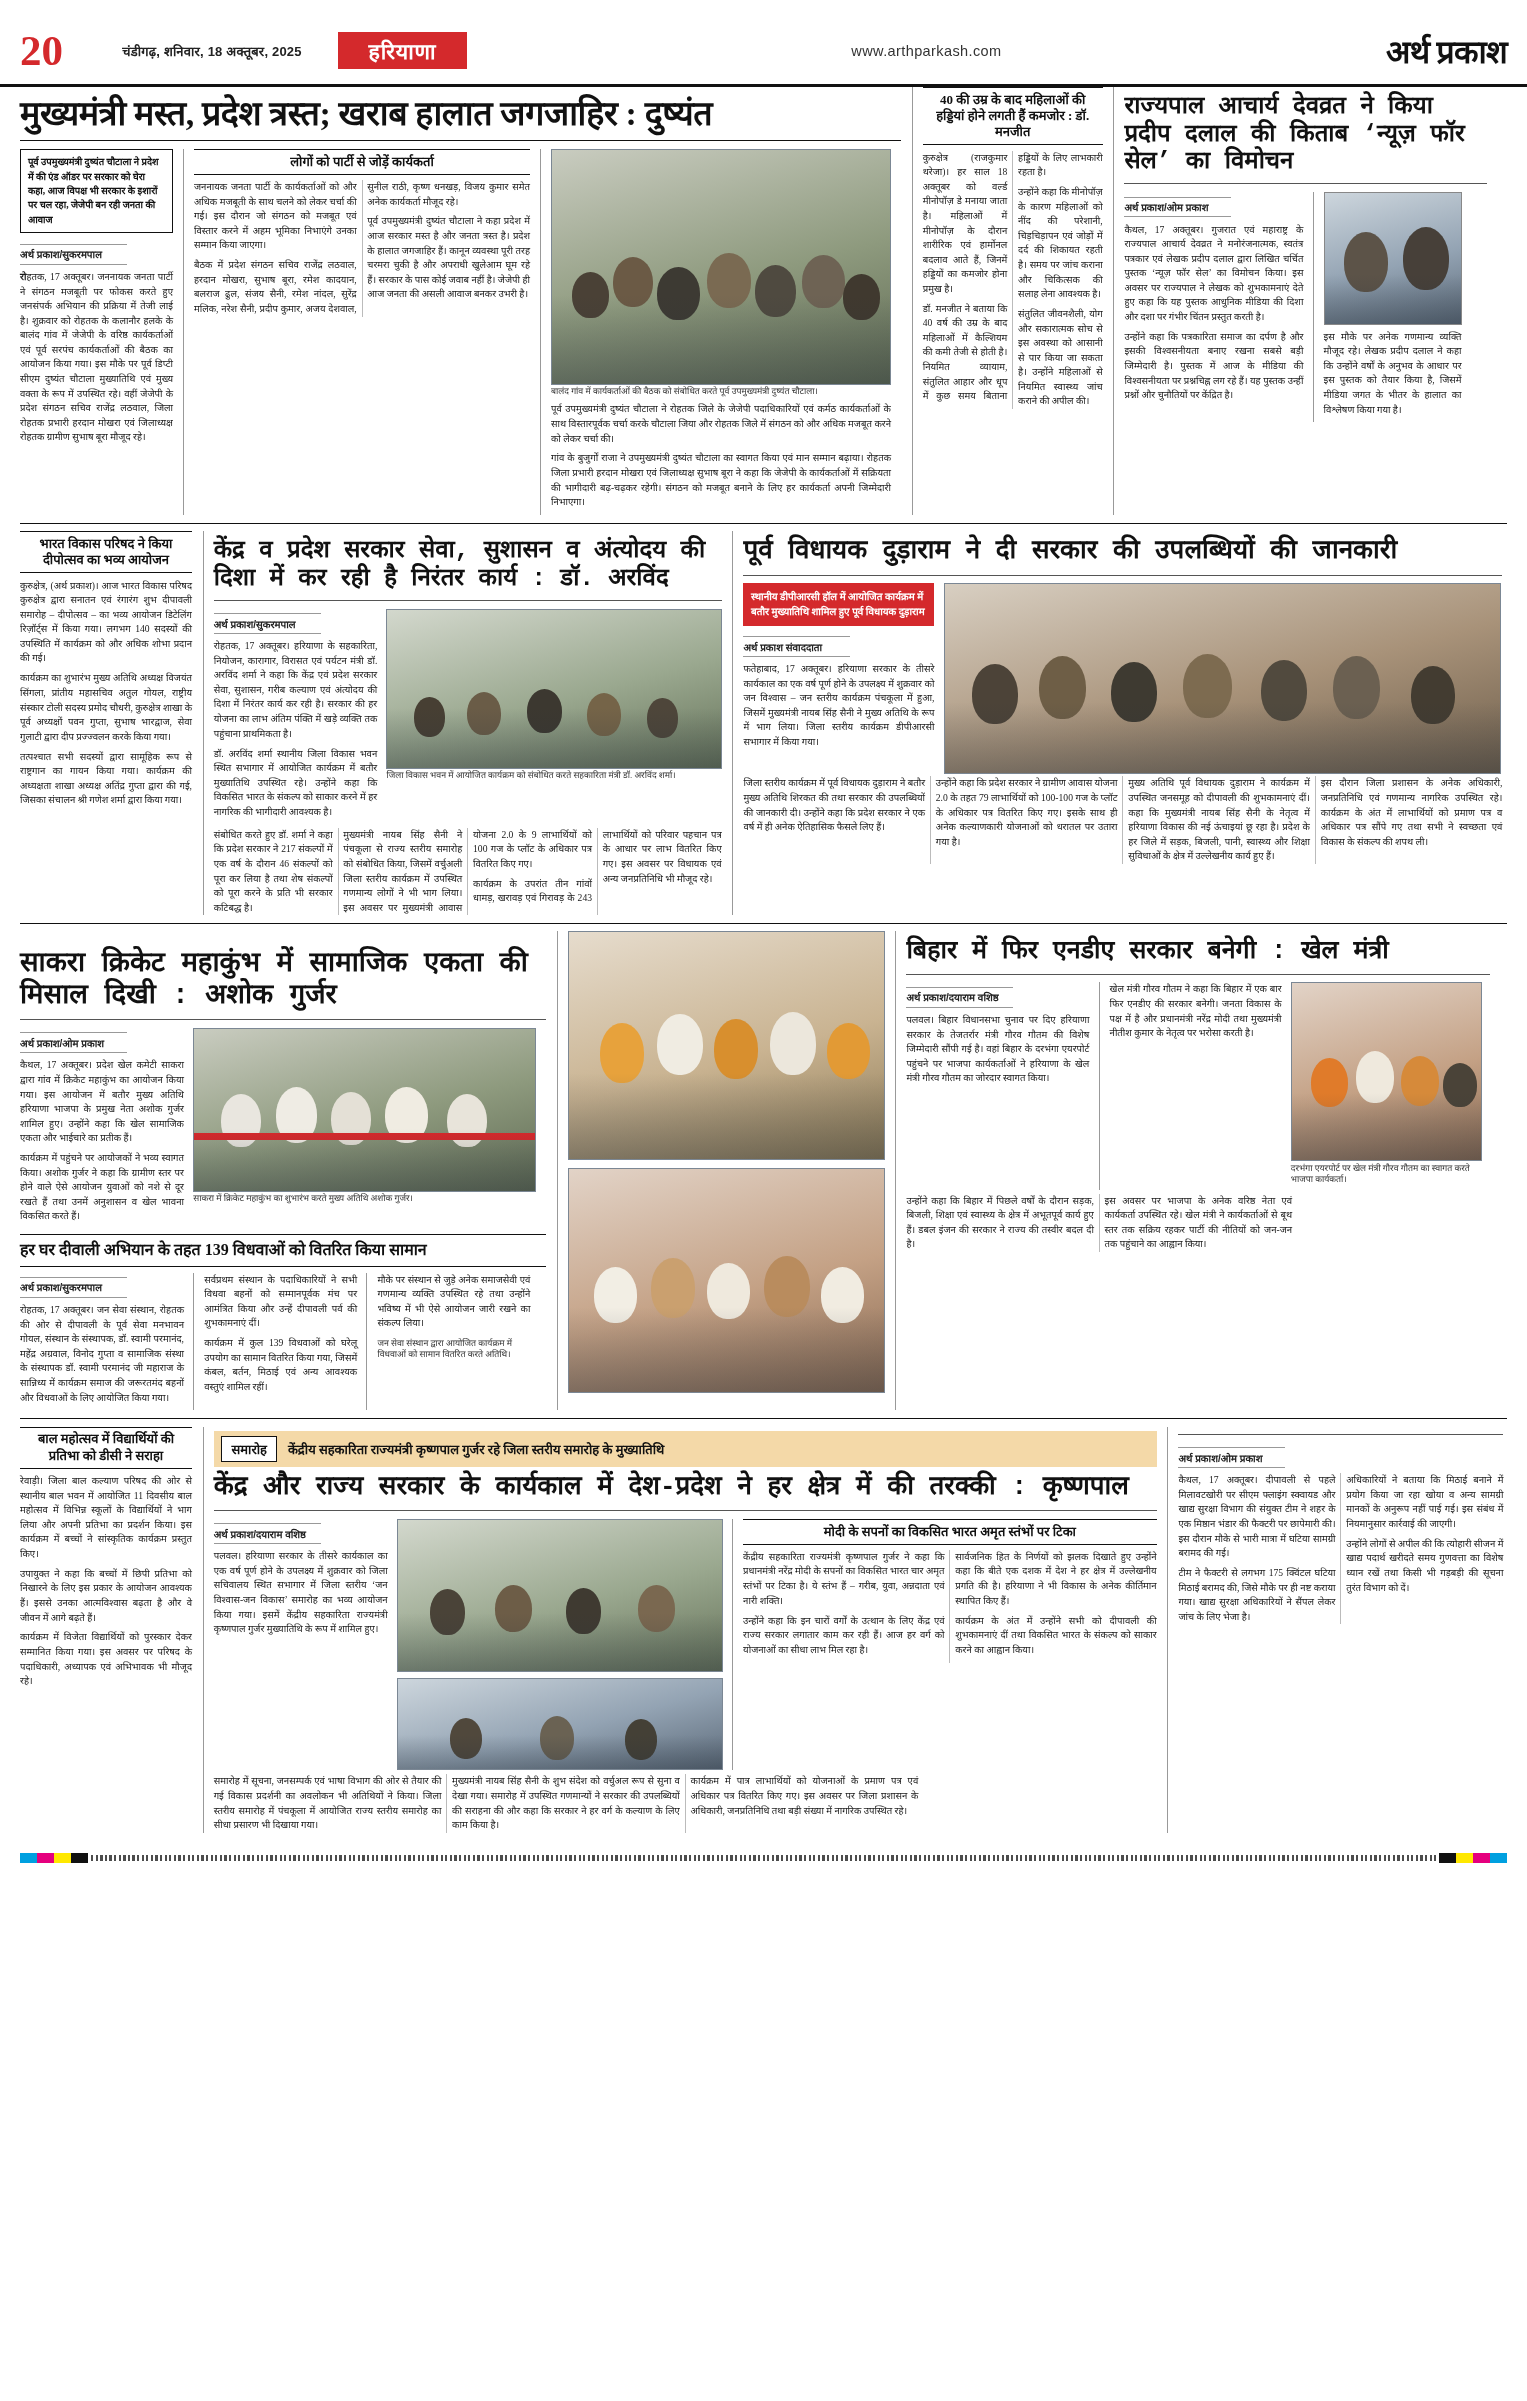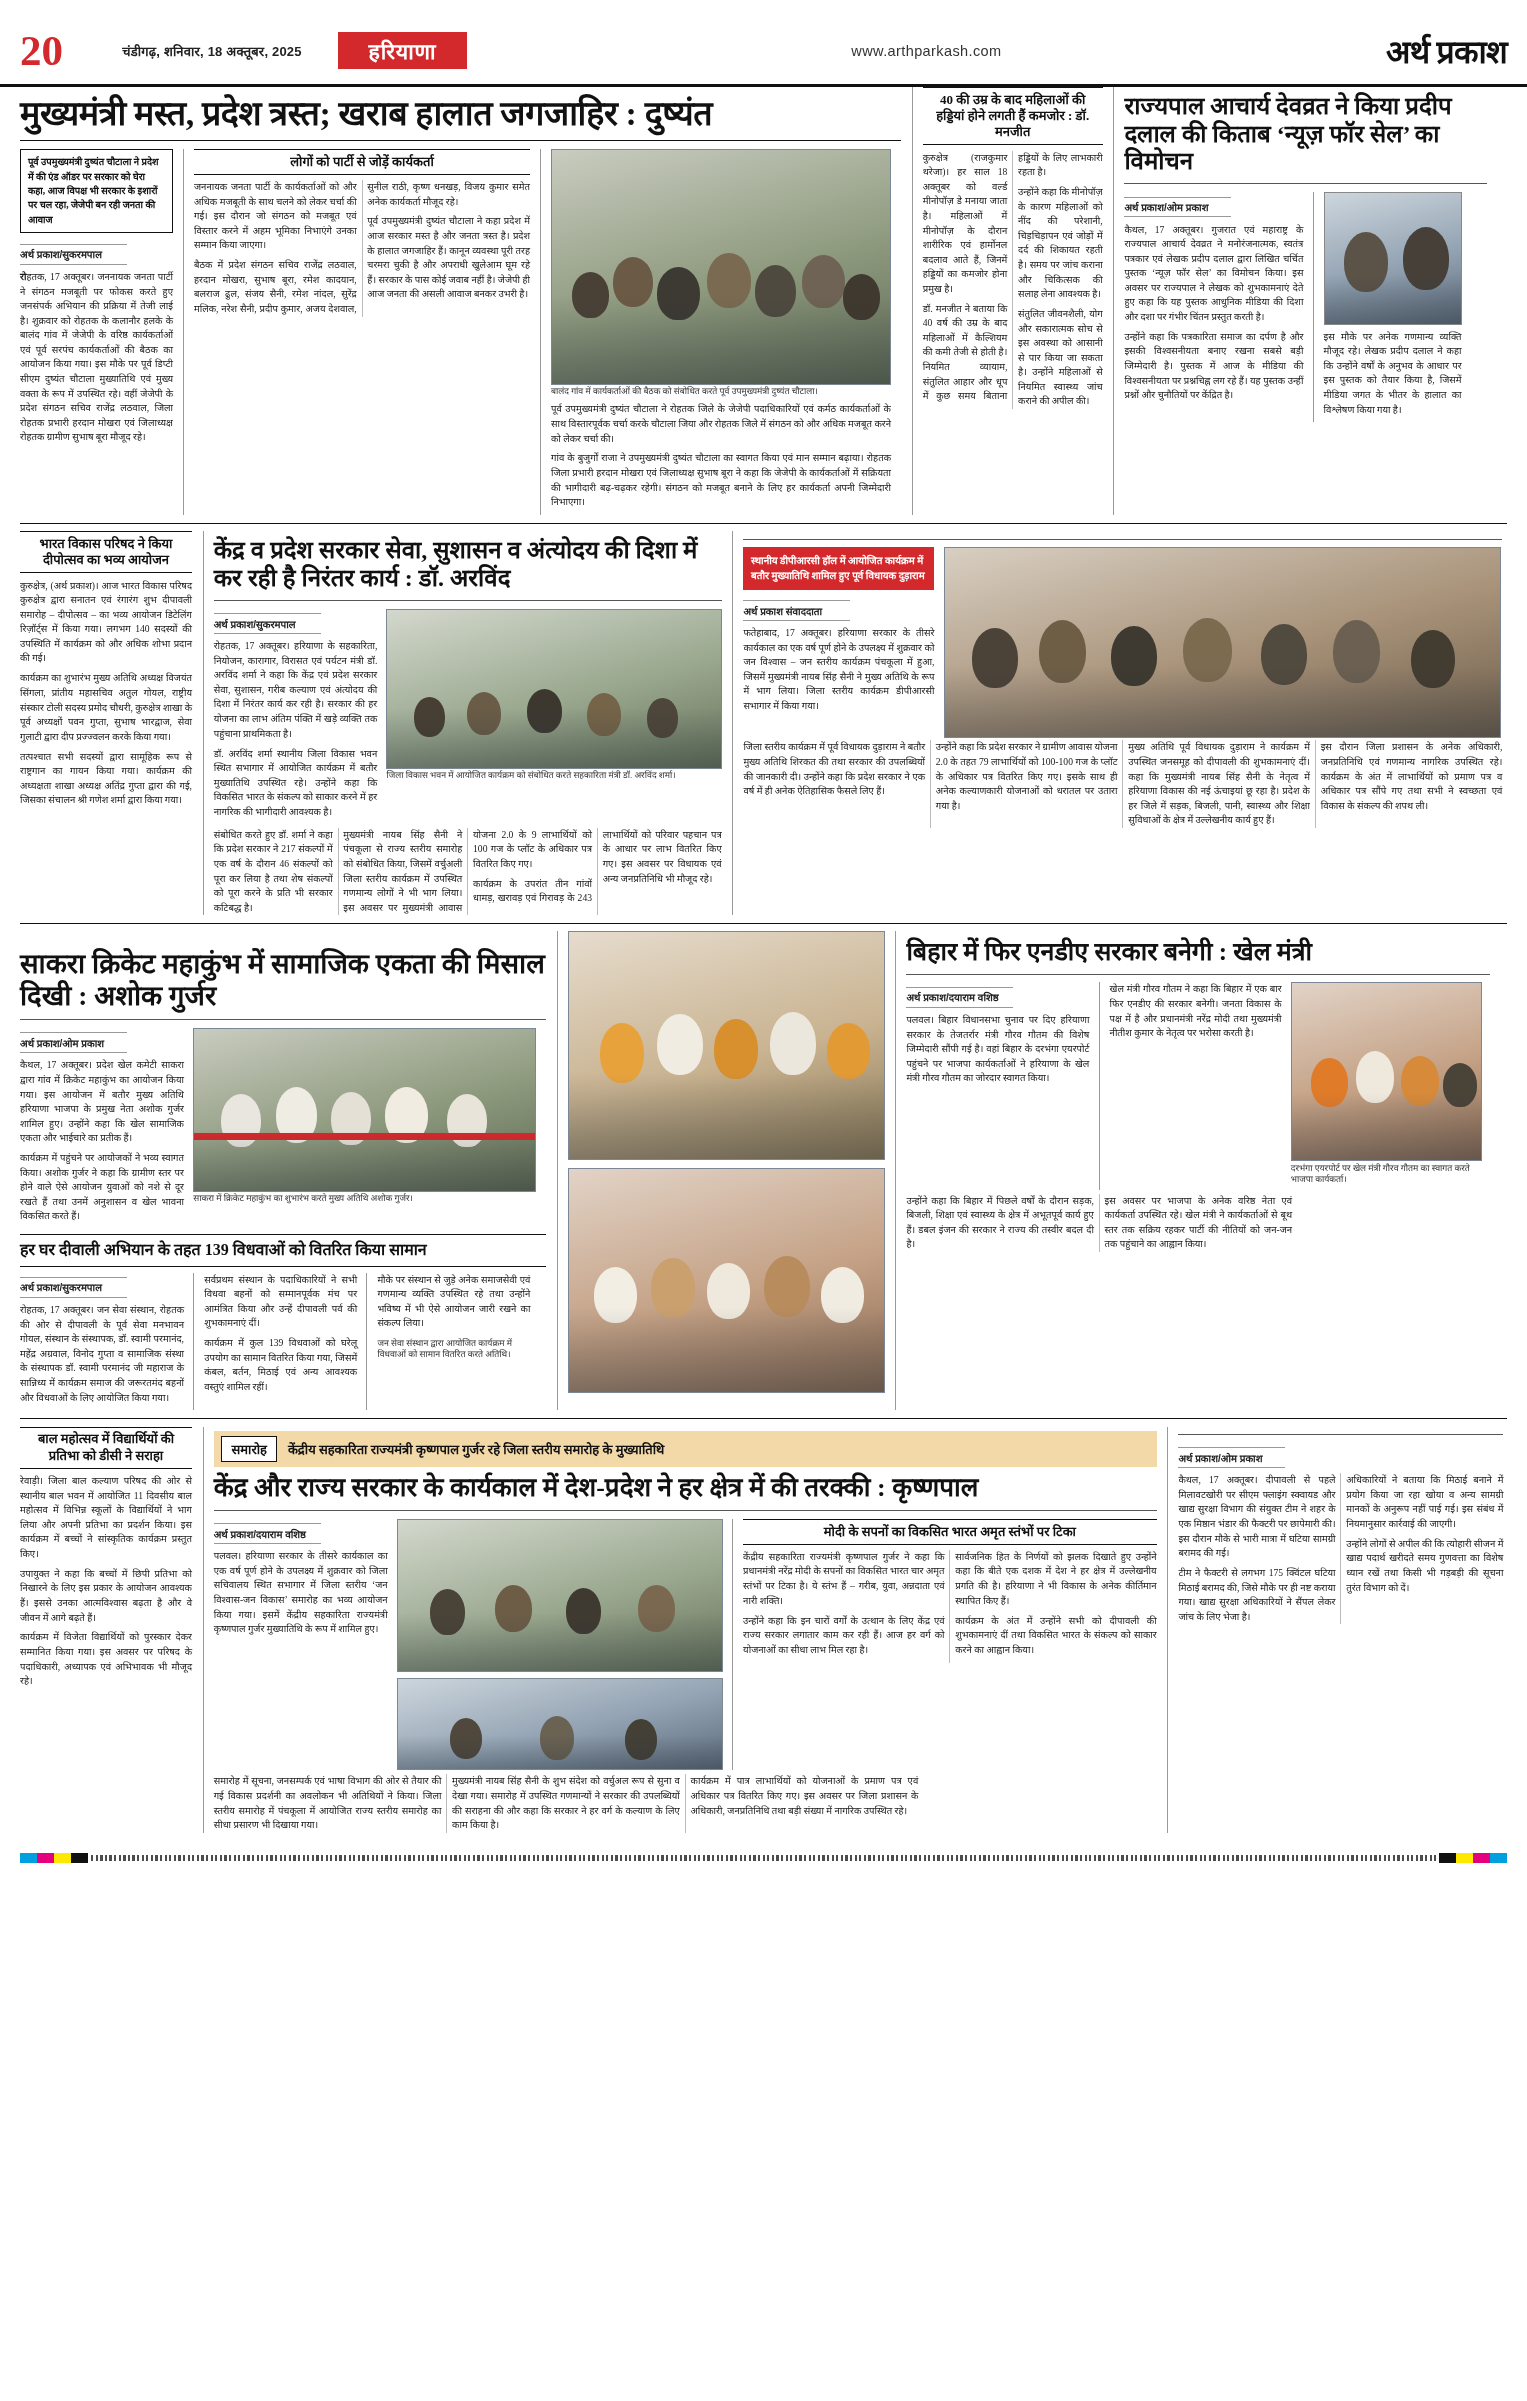--- a/index.html
+++ b/index.html
@@ -75,21 +75,21 @@
 
   h1.head-main {
     font-family: "Liberation Serif", serif;
     font-size: 34px;
     font-weight: bold;
     line-height: 1.12;
     margin: 7.6px 0 6.1px 0;
     letter-spacing: -0.4px;
   }
   h2.head-sec {
-    font-family: Liberation Serif, serif;
+    font-family: Liberation Mono, monospace;
     font-size: 24px;
     font-weight: bold;
     line-height: 1.15;
     margin: 6.1px 0 4.6px 0;
   }
   h3.head-ter {
     font-family: "Liberation Serif", serif;
     font-size: 18.3px;
     font-weight: bold;
     line-height: 1.18;
@@ -335,20 +335,21 @@
           </div>
         </div>
         <div class="cols4" style="margin-top:3.1px;">
           <p class="body">संबोधित करते हुए डॉ. शर्मा ने कहा कि प्रदेश सरकार ने 217 संकल्पों में एक वर्ष के दौरान 46 संकल्पों को पूरा कर लिया है तथा शेष संकल्पों को पूरा करने के प्रति भी सरकार कटिबद्ध है।</p>
           <p class="body">मुख्यमंत्री नायब सिंह सैनी ने पंचकूला से राज्य स्तरीय समारोह को संबोधित किया, जिसमें वर्चुअली जिला स्तरीय कार्यक्रम में उपस्थित गणमान्य लोगों ने भी भाग लिया। इस अवसर पर मुख्यमंत्री आवास योजना 2.0 के 9 लाभार्थियों को 100 गज के प्लॉट के अधिकार पत्र वितरित किए गए।</p>
           <p class="body">कार्यक्रम के उपरांत तीन गांवों धामड़, खरावड़ एवं गिरावड़ के 243 लाभार्थियों को परिवार पहचान पत्र के आधार पर लाभ वितरित किए गए। इस अवसर पर विधायक एवं अन्य जनप्रतिनिधि भी मौजूद रहे।</p>
         </div>
       </div>
 
       <div class="col divider-col" style="width:770px;">
+        <h2 class="head-sec" style="font-size:26px;">पूर्व विधायक दुड़ाराम ने दी सरकार की उपलब्धियों की जानकारी</h2>
         <div class="rule-h thin"></div>
         <div class="row" style="gap:9.2px;">
           <div class="col" style="width:191px;">
             <div class="kicker-red">स्थानीय डीपीआरसी हॉल में आयोजित कार्यक्रम में बतौर मुख्यातिथि शामिल हुए पूर्व विधायक दुड़ाराम</div>
             <div class="byline">अर्थ प्रकाश संवाददाता</div>
             <p class="body">फतेहाबाद, 17 अक्तूबर। हरियाणा सरकार के तीसरे कार्यकाल का एक वर्ष पूर्ण होने के उपलक्ष्य में शुक्रवार को जन विश्वास – जन स्तरीय कार्यक्रम पंचकूला में हुआ, जिसमें मुख्यमंत्री नायब सिंह सैनी ने मुख्य अतिथि के रूप में भाग लिया। जिला स्तरीय कार्यक्रम डीपीआरसी सभागार में किया गया।</p>
           </div>
           <div class="col" style="width:557px;">
             <div class="photo tint-b" style="height:191px;">
               <div class="pp" style="left:5%;top:42%;width:46px;height:60px;background:#4c4338;"></div>

